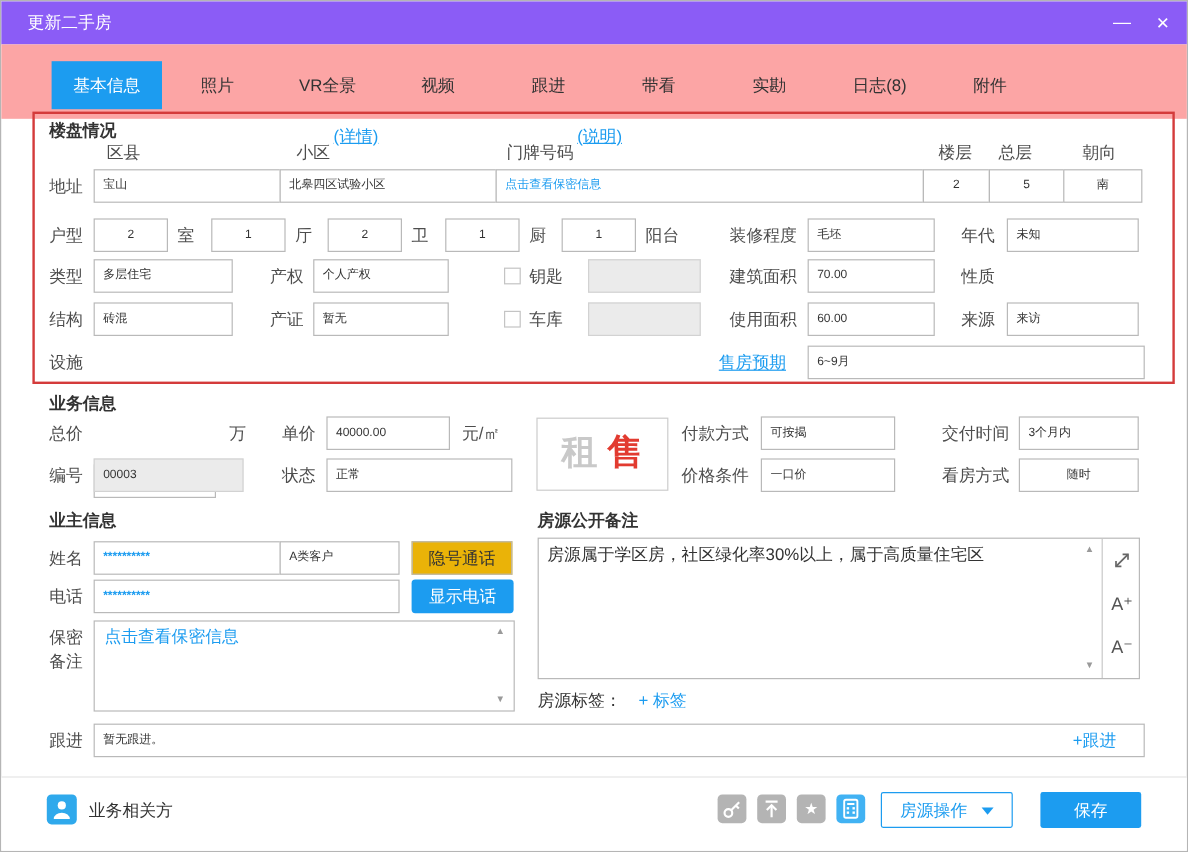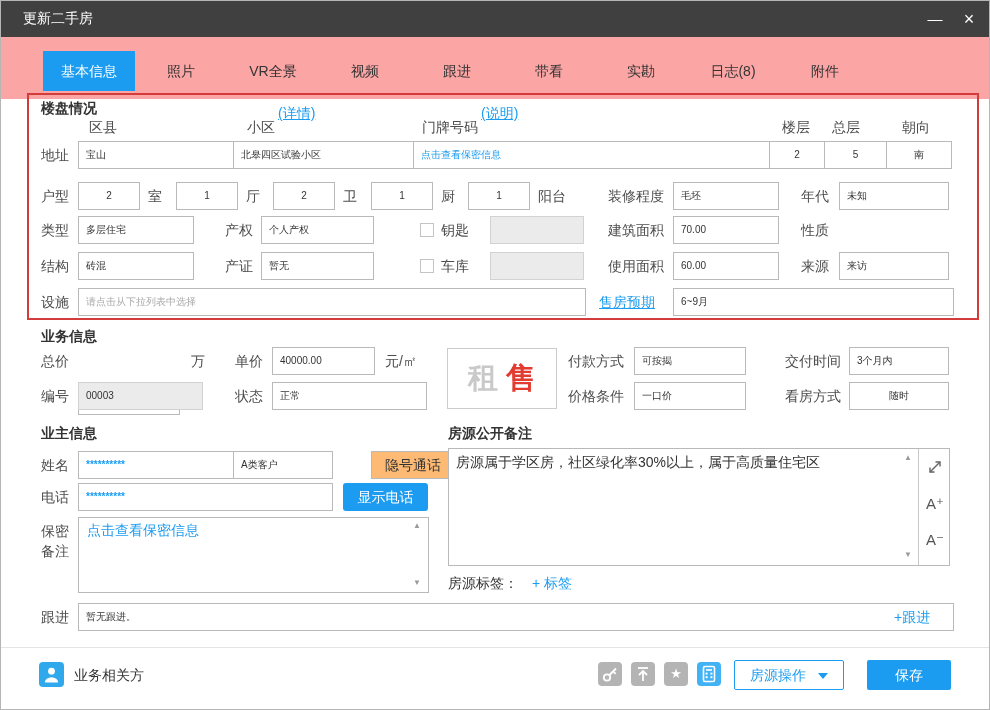--- a/index.html
+++ b/index.html
@@ -1,18 +1,18 @@
 <!DOCTYPE html>
 <html><head>
 <meta charset="utf-8">
 <style>
   html,body{margin:0;padding:0;background:#d8d8d8;font-family:"Liberation Sans","DejaVu Sans",sans-serif;}
   .window{position:relative;width:990px;height:710px;background:#fff;overflow:hidden;box-sizing:border-box;border:1px solid #b5b5b5;}
   
-  .titlebar{position:absolute;left:0;top:0;width:990px;height:36px;background:#404040;}
+  .titlebar{position:absolute;left:0;top:0;width:990px;height:36px;background:#8b5cf6;}
   .title{position:absolute;left:22px;top:9px;font-size:14px;color:#fff;}
   .winbtn{position:absolute;top:0;width:36px;height:36px;line-height:36px;text-align:center;color:#fff;font-size:15px;cursor:default;}
   
   .tabbar{position:absolute;left:0;top:36px;width:990px;height:62px;background:#fca5a5;}
   .tab{position:absolute;top:14px;width:92px;height:40px;line-height:40px;text-align:center;font-size:14px;color:#333;}
   .tab.active{background:#1c9cf0;color:#fff;}
   
   .redbox{position:absolute;left:26px;top:92px;width:952px;height:227px;border:2px solid #d43b3b;box-sizing:border-box;pointer-events:none;}
   
   .sec{position:absolute;font-size:14px;font-weight:bold;color:#333;white-space:nowrap;}
@@ -26,21 +26,21 @@
   .blue{color:#1c9cf0;}
   .bold{font-weight:bold;}
   .linku{position:absolute;font-size:14px;color:#1c9cf0;text-decoration:underline;line-height:28px;white-space:nowrap;cursor:pointer;}
   .link{position:absolute;font-size:14px;color:#1c9cf0;line-height:28px;white-space:nowrap;cursor:pointer;}
   .unit{position:absolute;font-size:14px;color:#4d4d4d;line-height:28px;white-space:nowrap;}
   .cb{position:absolute;width:14px;height:14px;border:1px solid #c4c4c4;background:#fff;box-sizing:border-box;}
   .stamp{position:absolute;left:446px;top:347px;width:110px;height:61px;border:1px solid #ccc;box-sizing:border-box;text-align:center;line-height:57px;}
   .stamp .zu{font-size:30px;font-weight:bold;color:#c9c9c9;margin-right:8px;}
   .stamp .shou{font-size:30px;font-weight:bold;color:#e23b30;}
   .btn{position:absolute;box-sizing:border-box;font-size:14px;text-align:center;cursor:pointer;}
-  .btn-gray{border:1px solid #b9b9b9;background:#fdba74;color:#333;height:28px;line-height:26px;margin-left:28px;}
+  .btn-gray{border:1px solid #b9b9b9;background:#eab308;color:#333;height:28px;line-height:26px;}
   .btn-blue{background:#1c9cf0;color:#fff;border:none;height:28px;line-height:28px;border-radius:3px;}
   .tarea{position:absolute;box-sizing:border-box;background:#fff;border:1px solid #b9b9b9;font-size:14px;color:#333;padding:4px 8px;}
   .scr{position:absolute;font-size:8px;color:#9a9a9a;line-height:8px;cursor:pointer;}
   .tool{position:absolute;font-size:15px;color:#555;cursor:pointer;line-height:18px;}
   .vdiv{position:absolute;width:0;border-left:1px solid #c9c9c9;}
   
   .footer{position:absolute;left:0;top:646px;width:990px;height:64px;background:#fff;border-top:1px solid #e4e4e4;box-sizing:border-box;}
   .fico{position:absolute;width:24px;height:24px;border-radius:4px;background:#b4b4b4;top:661px;text-align:center;cursor:pointer;}
   .fico svg{display:block;margin:0 auto;}
   .caret{display:inline-block;width:0;height:0;border-left:5px solid transparent;border-right:5px solid transparent;border-top:6px solid #1c9cf0;margin-left:12px;vertical-align:middle;}
@@ -120,21 +120,20 @@
   <div class="field" style="left:260px;top:251px;width:113px;">暂无</div>
   <span class="cb" style="left:419px;top:258px;"></span>
   <span class="lbl-l" style="left:440px;top:251px;">车库</span>
   <div class="field dis" style="left:489px;top:251px;width:94px;"></div>
   <span class="lbl" style="left:591px;top:251px;width:72px;">使用面积</span>
   <div class="field" style="left:672px;top:251px;width:106px;">60.00</div>
   <span class="lbl" style="left:790px;top:251px;width:38px;">来源</span>
   <div class="field" style="left:838px;top:251px;width:110px;">来访</div>
 
   <span class="lbl" style="left:30px;top:287px;width:38px;">设施</span>
-  <div class="field ph" style="left:77px;top:287px;width:508px;">请点击从下拉列表中选择</div>
   <span class="linku" style="left:598px;top:287px;">售房预期</span>
   <div class="field" style="left:672px;top:287px;width:281px;">6~9月</div>
 
   <div class="redbox"></div>
 
   <div class="sec" style="left:40px;top:327px;">业务信息</div>
 
   <span class="lbl" style="left:30px;top:346px;width:38px;">总价</span>
   <div class="field" style="left:77px;top:346px;width:102px;margin-top:40px;">280.00</div>
   <span class="unit" style="left:190px;top:346px;">万</span>

